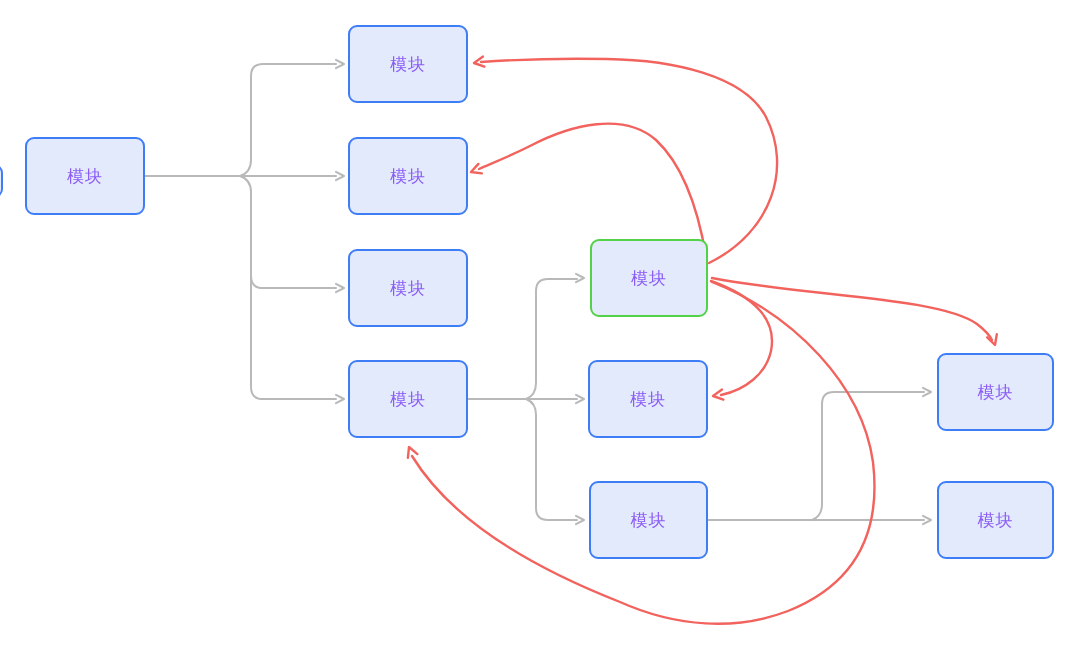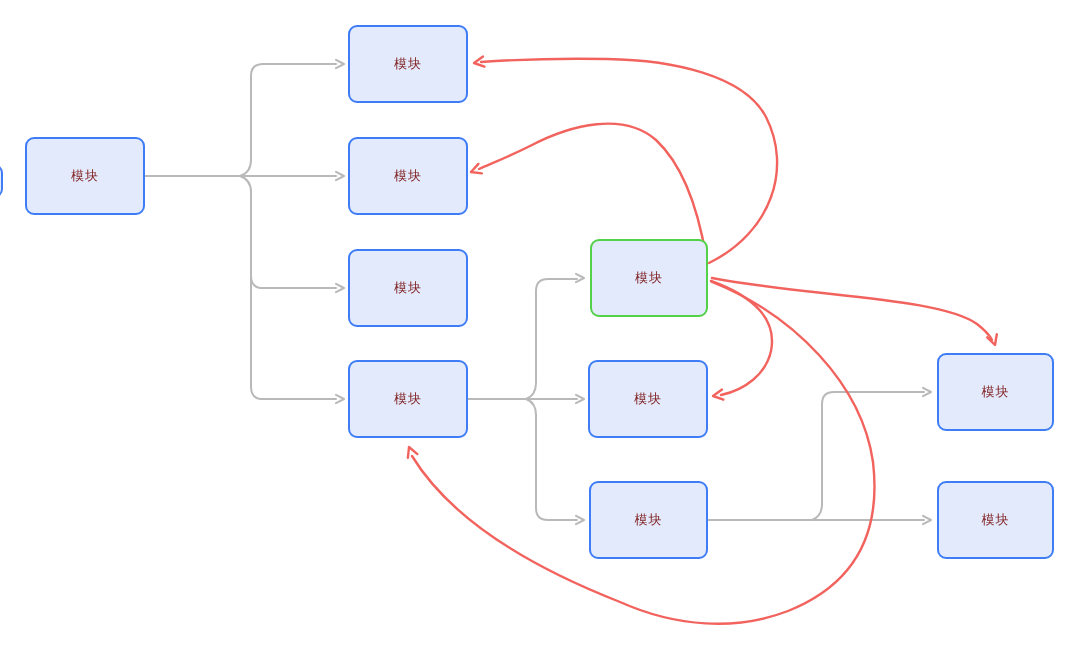--- a/index.html
+++ b/index.html
@@ -12,22 +12,22 @@
   }
   #edge-layer{position:absolute;left:0;top:0;width:1080px;height:654px;}
   .node{
     position:absolute;
     box-sizing:border-box;
     border:2px solid #3f7df6;
     border-radius:9px;
     display:flex;align-items:center;justify-content:center;
   }
   .node .label{
-    font-size:13px;
-    color:#7f1d1d;
+    font-size:17px;
+    color:#8b5cf6;
     letter-spacing:1px;
     user-select:none;
   }
   .edge path{fill:none;stroke-linecap:round;stroke-linejoin:round;}
 </style>
 </head>
 <body>
 
 <div id="stage">
   <svg id="edge-layer" width="1080" height="654" viewBox="0 0 1080 654" xmlns="http://www.w3.org/2000/svg">

